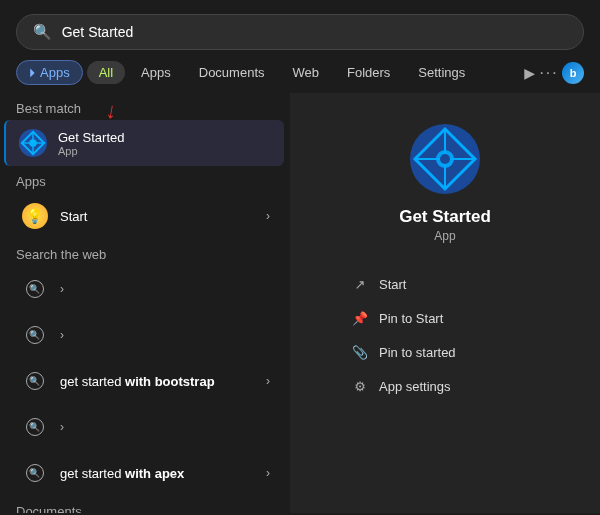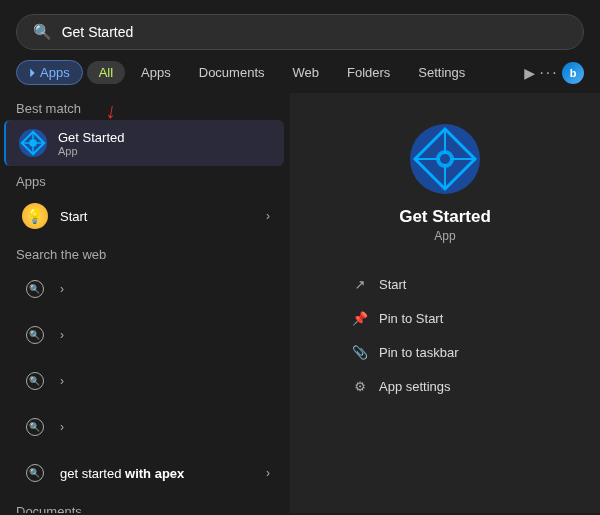--- a/index.html
+++ b/index.html
@@ -326,20 +326,23 @@
       <div class="result-icon">
         <div class="web-icon">🔍</div>
       </div>
       <span class="result-arrow">›</span>
     </div>
 
     <div class="result-item">
       <div class="result-icon">
         <div class="web-icon">🔍</div>
       </div>
+      <div class="result-text">
+        <div class="result-title">get started <span class="bold">with bootstrap</span></div>
+      </div>
       <span class="result-arrow">›</span>
     </div>
 
     <div class="result-item">
       <div class="result-icon">
         <div class="web-icon">🔍</div>
       </div>
       <span class="result-arrow">›</span>
     </div>
 
@@ -375,21 +378,21 @@
       <div class="action-item">
         <span class="action-icon">↗</span>
         <span class="action-label">Start</span>
       </div>
       <div class="action-item">
         <span class="action-icon">📌</span>
         <span class="action-label">Pin to Start</span>
       </div>
       <div class="action-item">
         <span class="action-icon">📎</span>
-        <span class="action-label">Pin to taskbar</span>
+        <span class="action-label">Pin to started</span>
       </div>
       <div class="action-item">
         <span class="action-icon">⚙</span>
         <span class="action-label">App settings</span>
       </div>
     </div>
   </div>
 
 </div>
 

